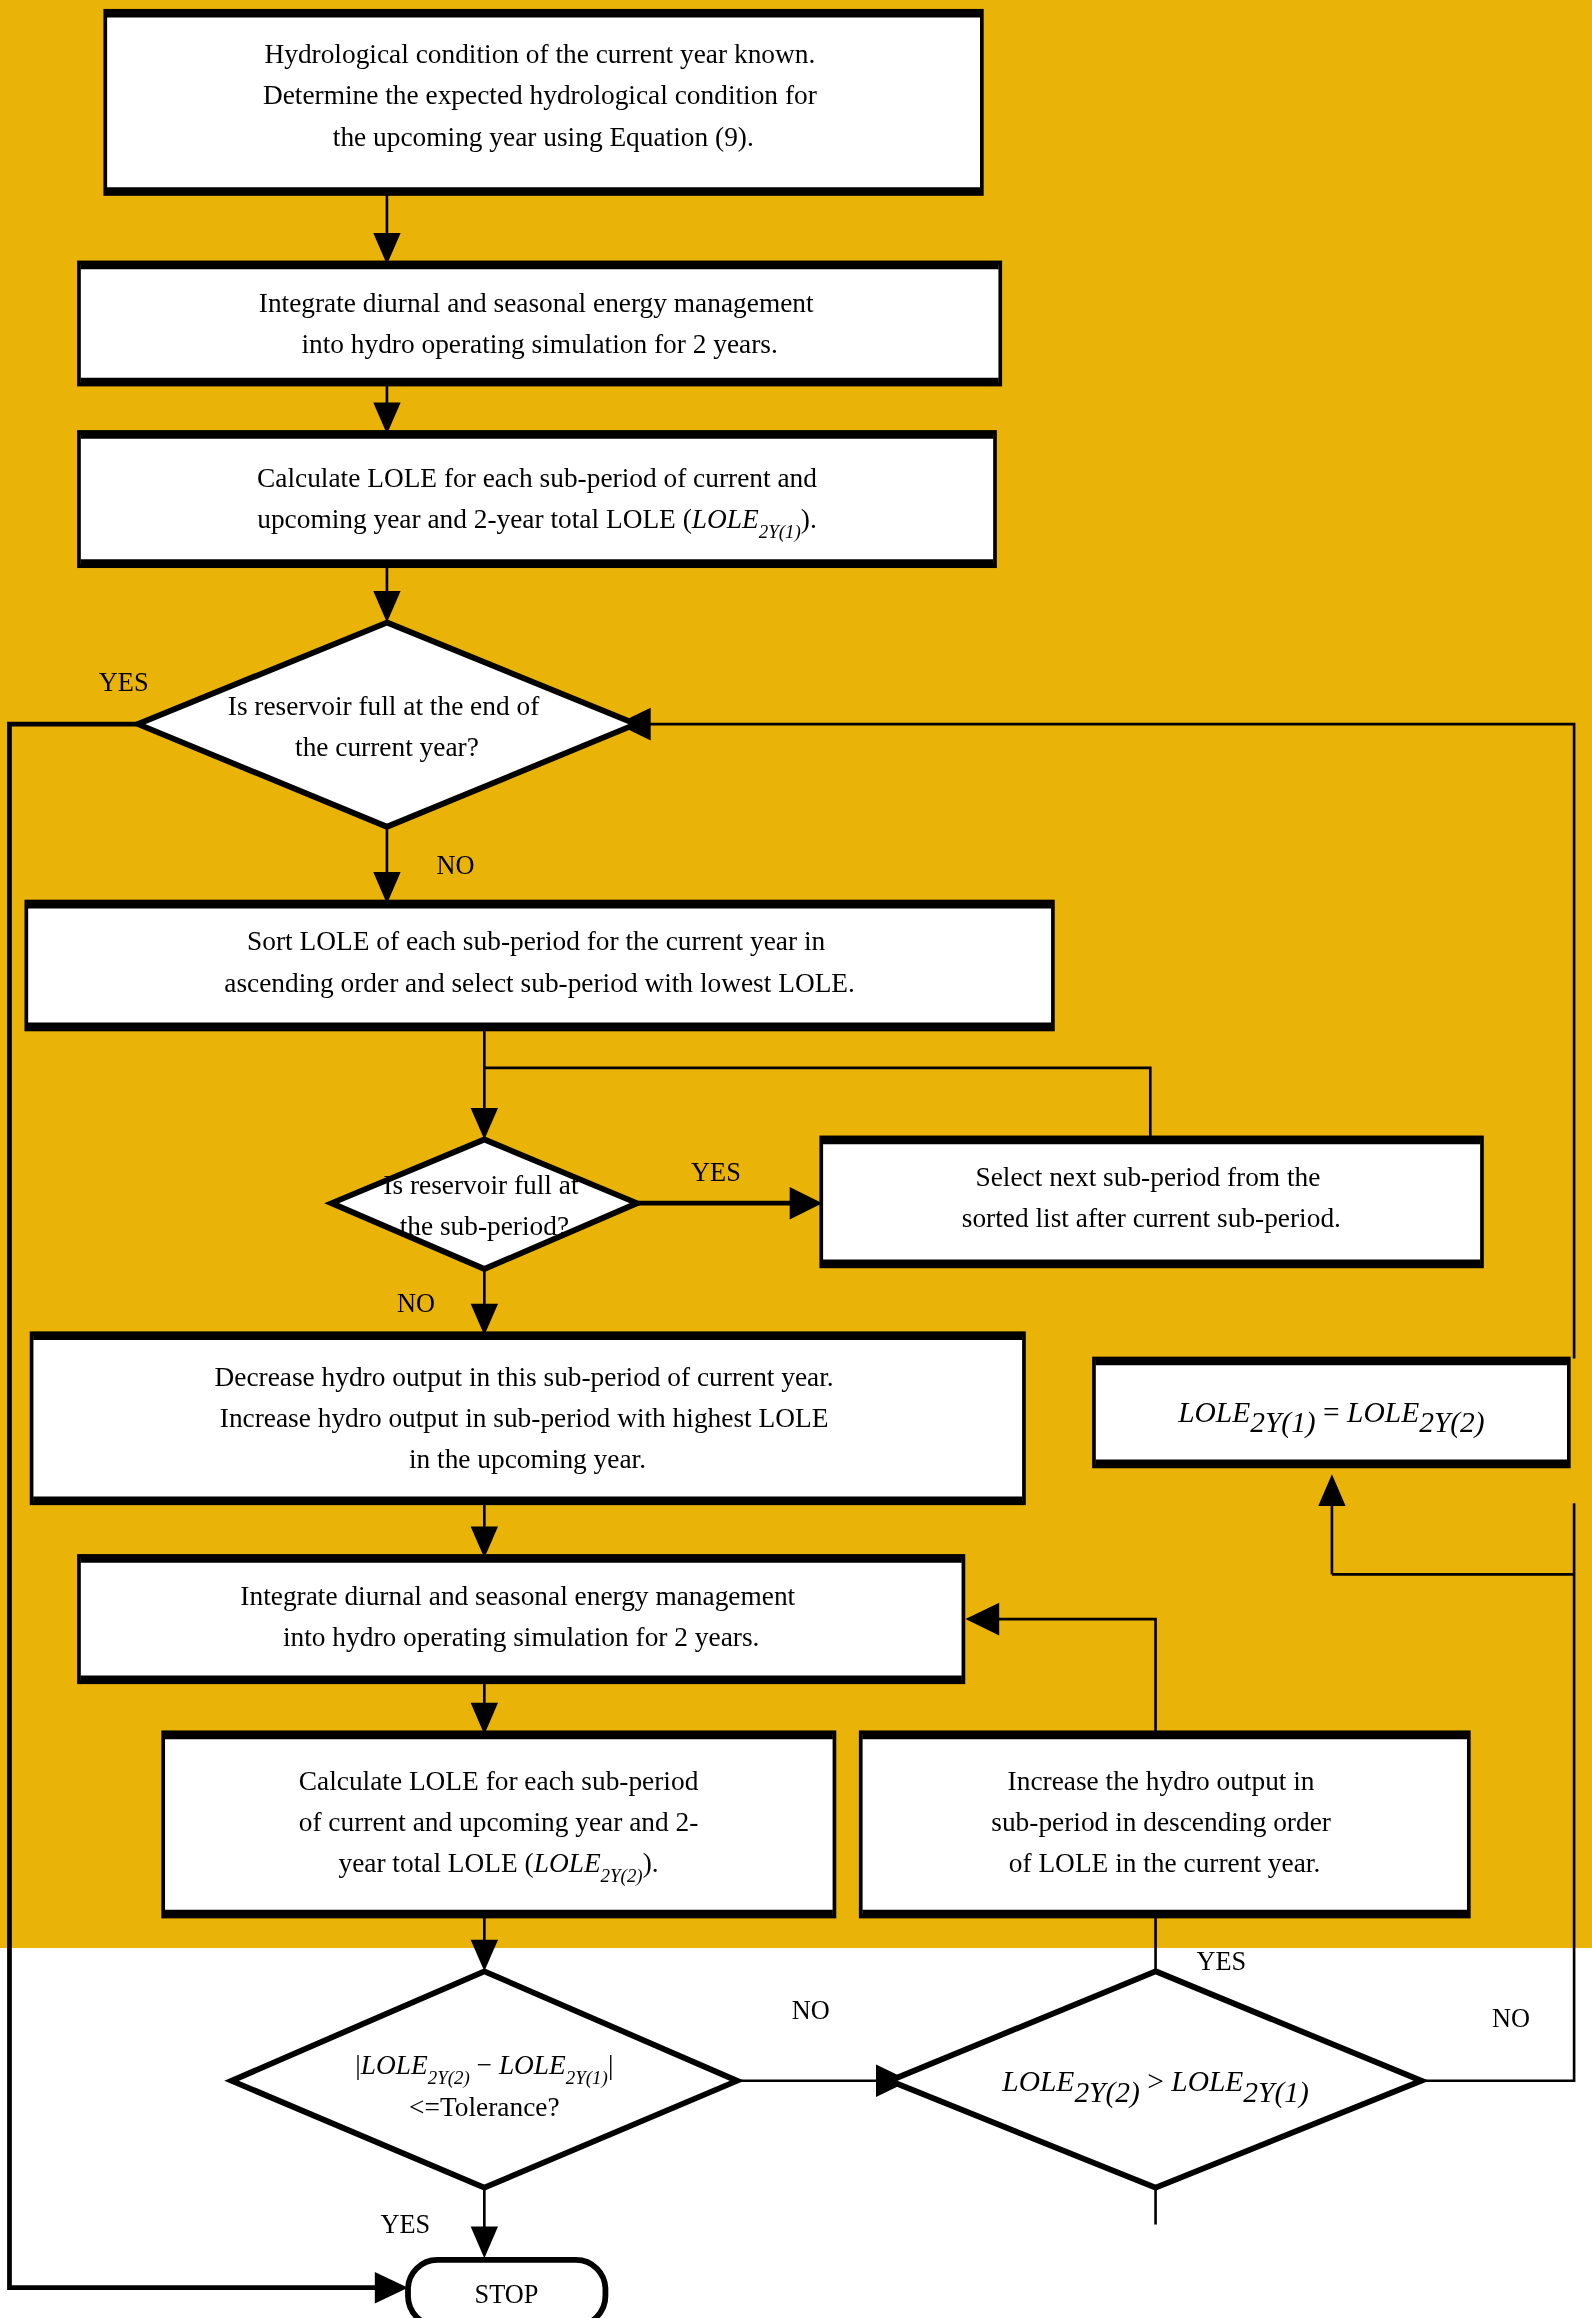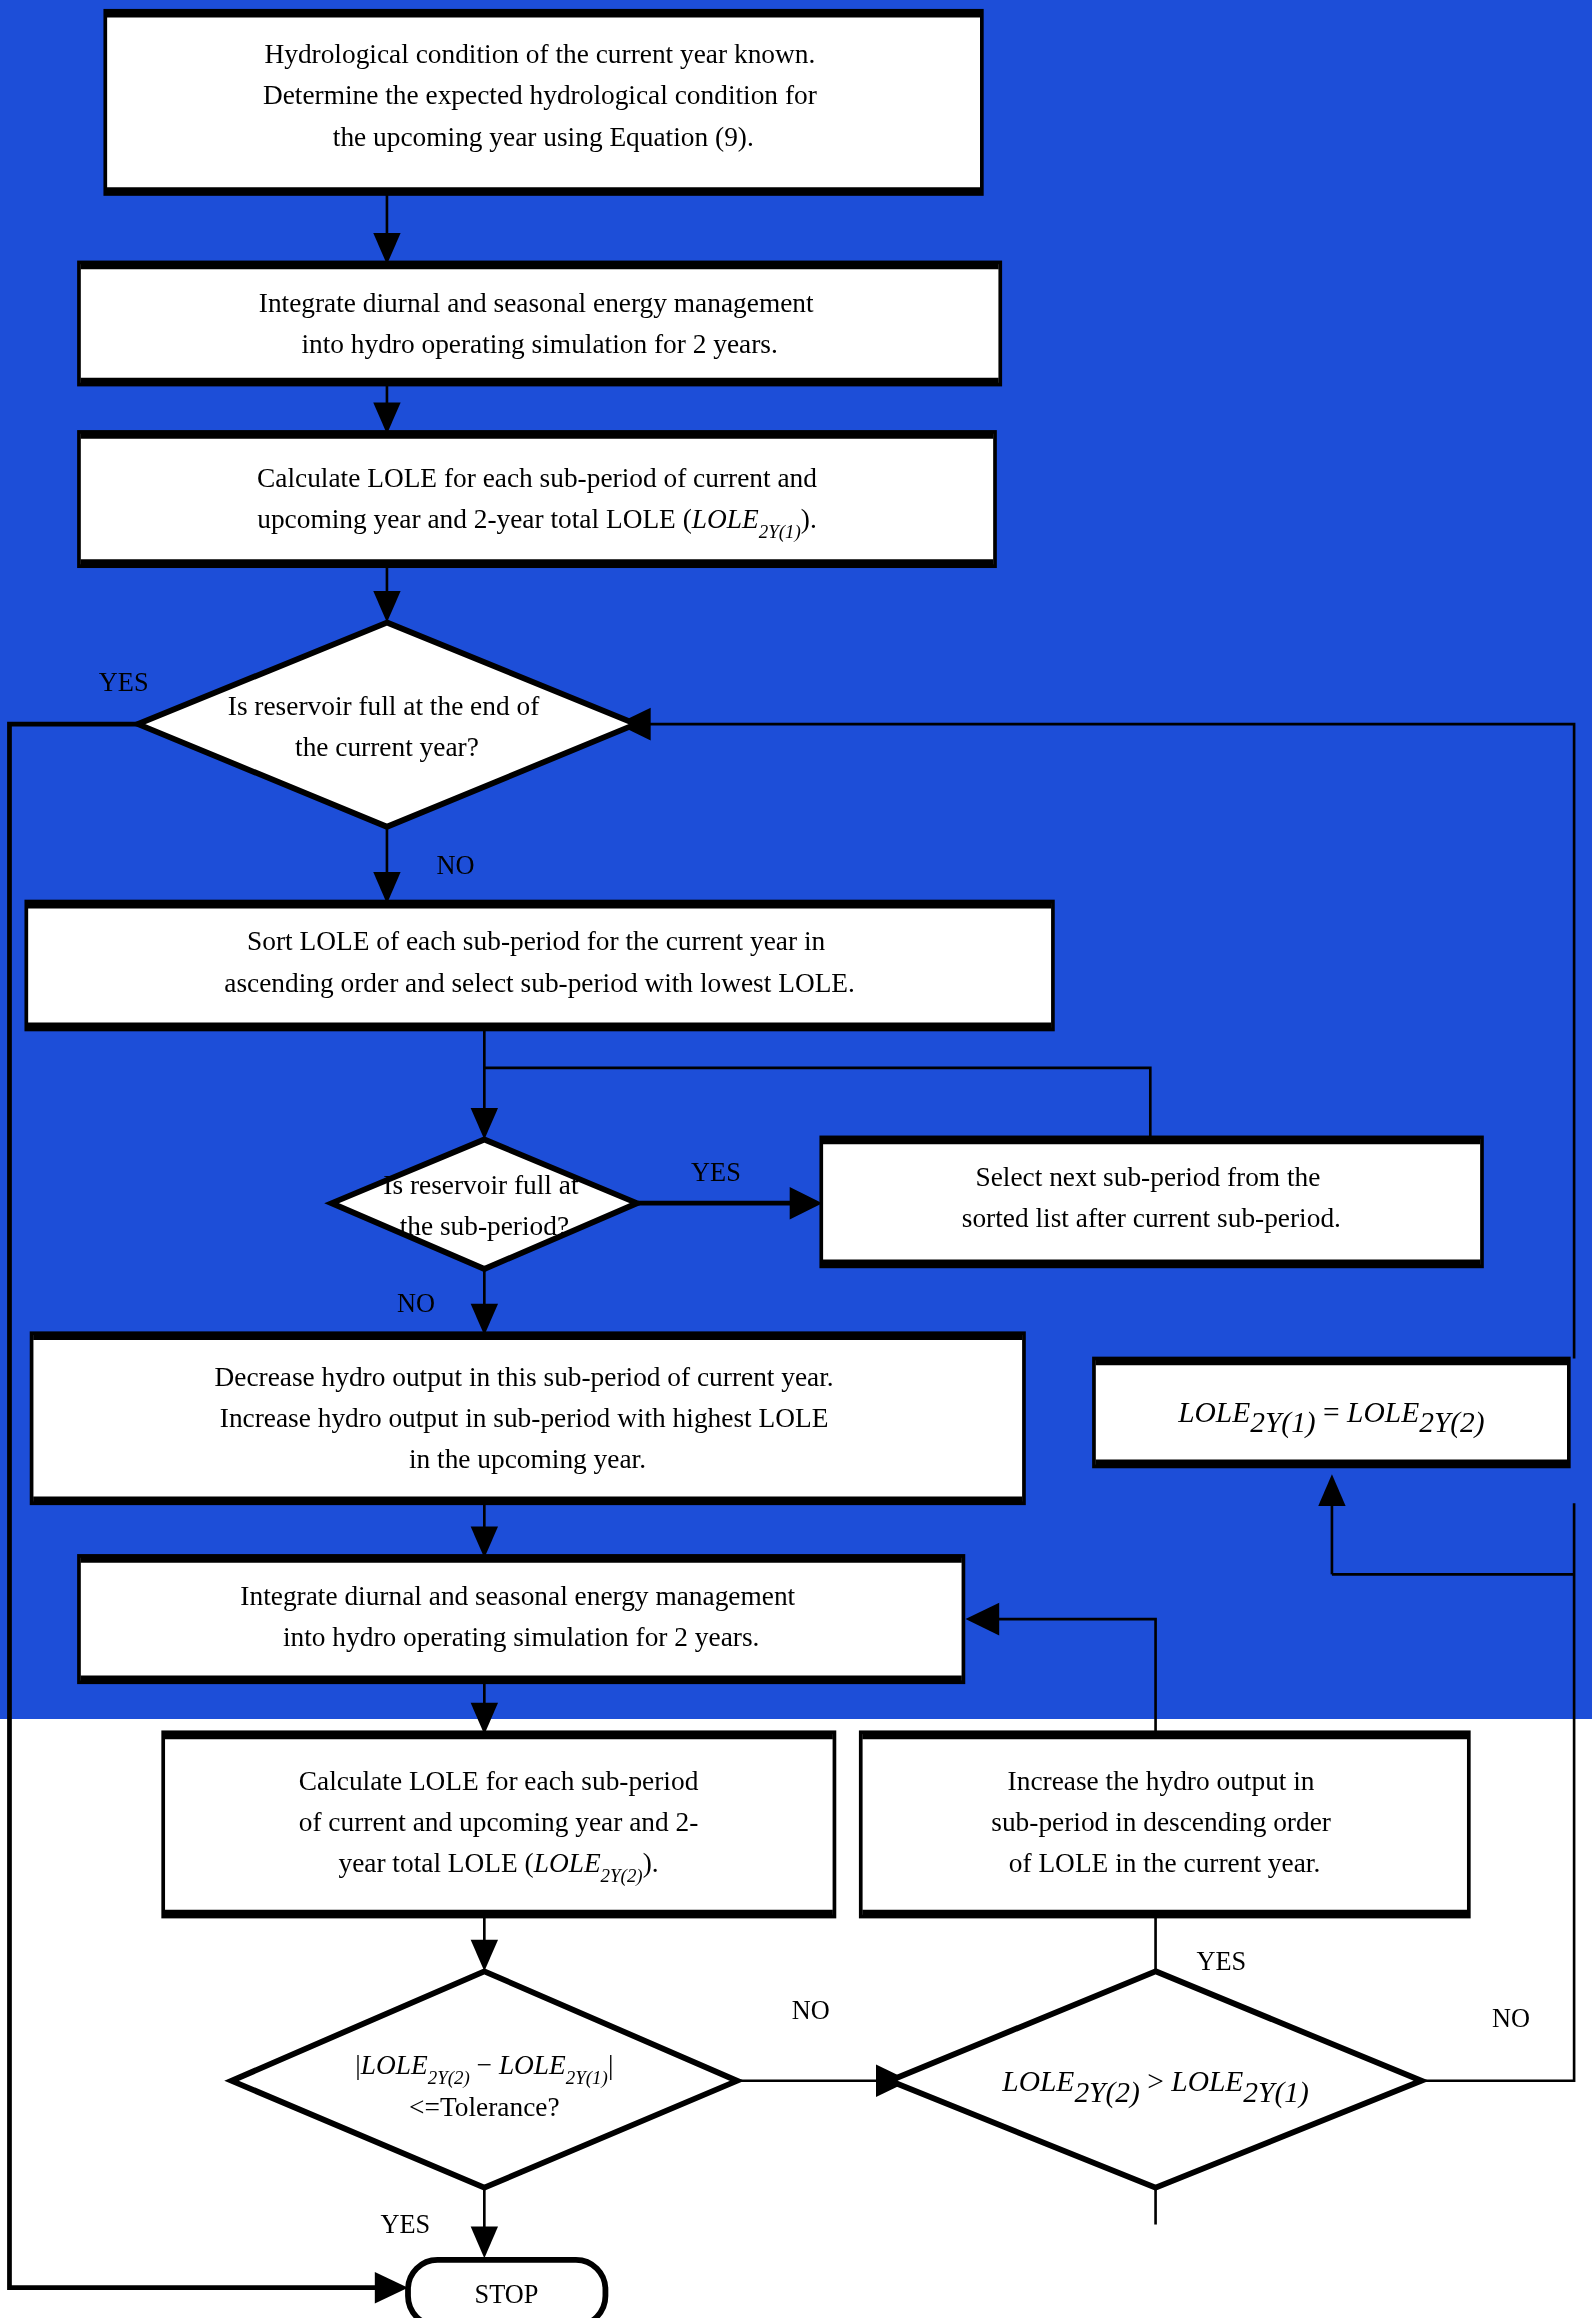--- a/index.html
+++ b/index.html
@@ -10,22 +10,22 @@
   }
   body {
     width: 1592px;
     height: 2319px;
     overflow: hidden;
     font-family: "Liberation Serif", "DejaVu Serif", serif;
   }
   #chart-root {
     position: relative;
     width: 1592px;
-    height: 1719px;
-    background: #1d4ed8;
+    height: 1948px;
+    background: #eab308;
   }
   svg#flow-svg {
     position: absolute;
     top: 0;
     left: 0;
     width: 1592px;
     height: 2319px;
     display: block;
   }
   .node-shape {

